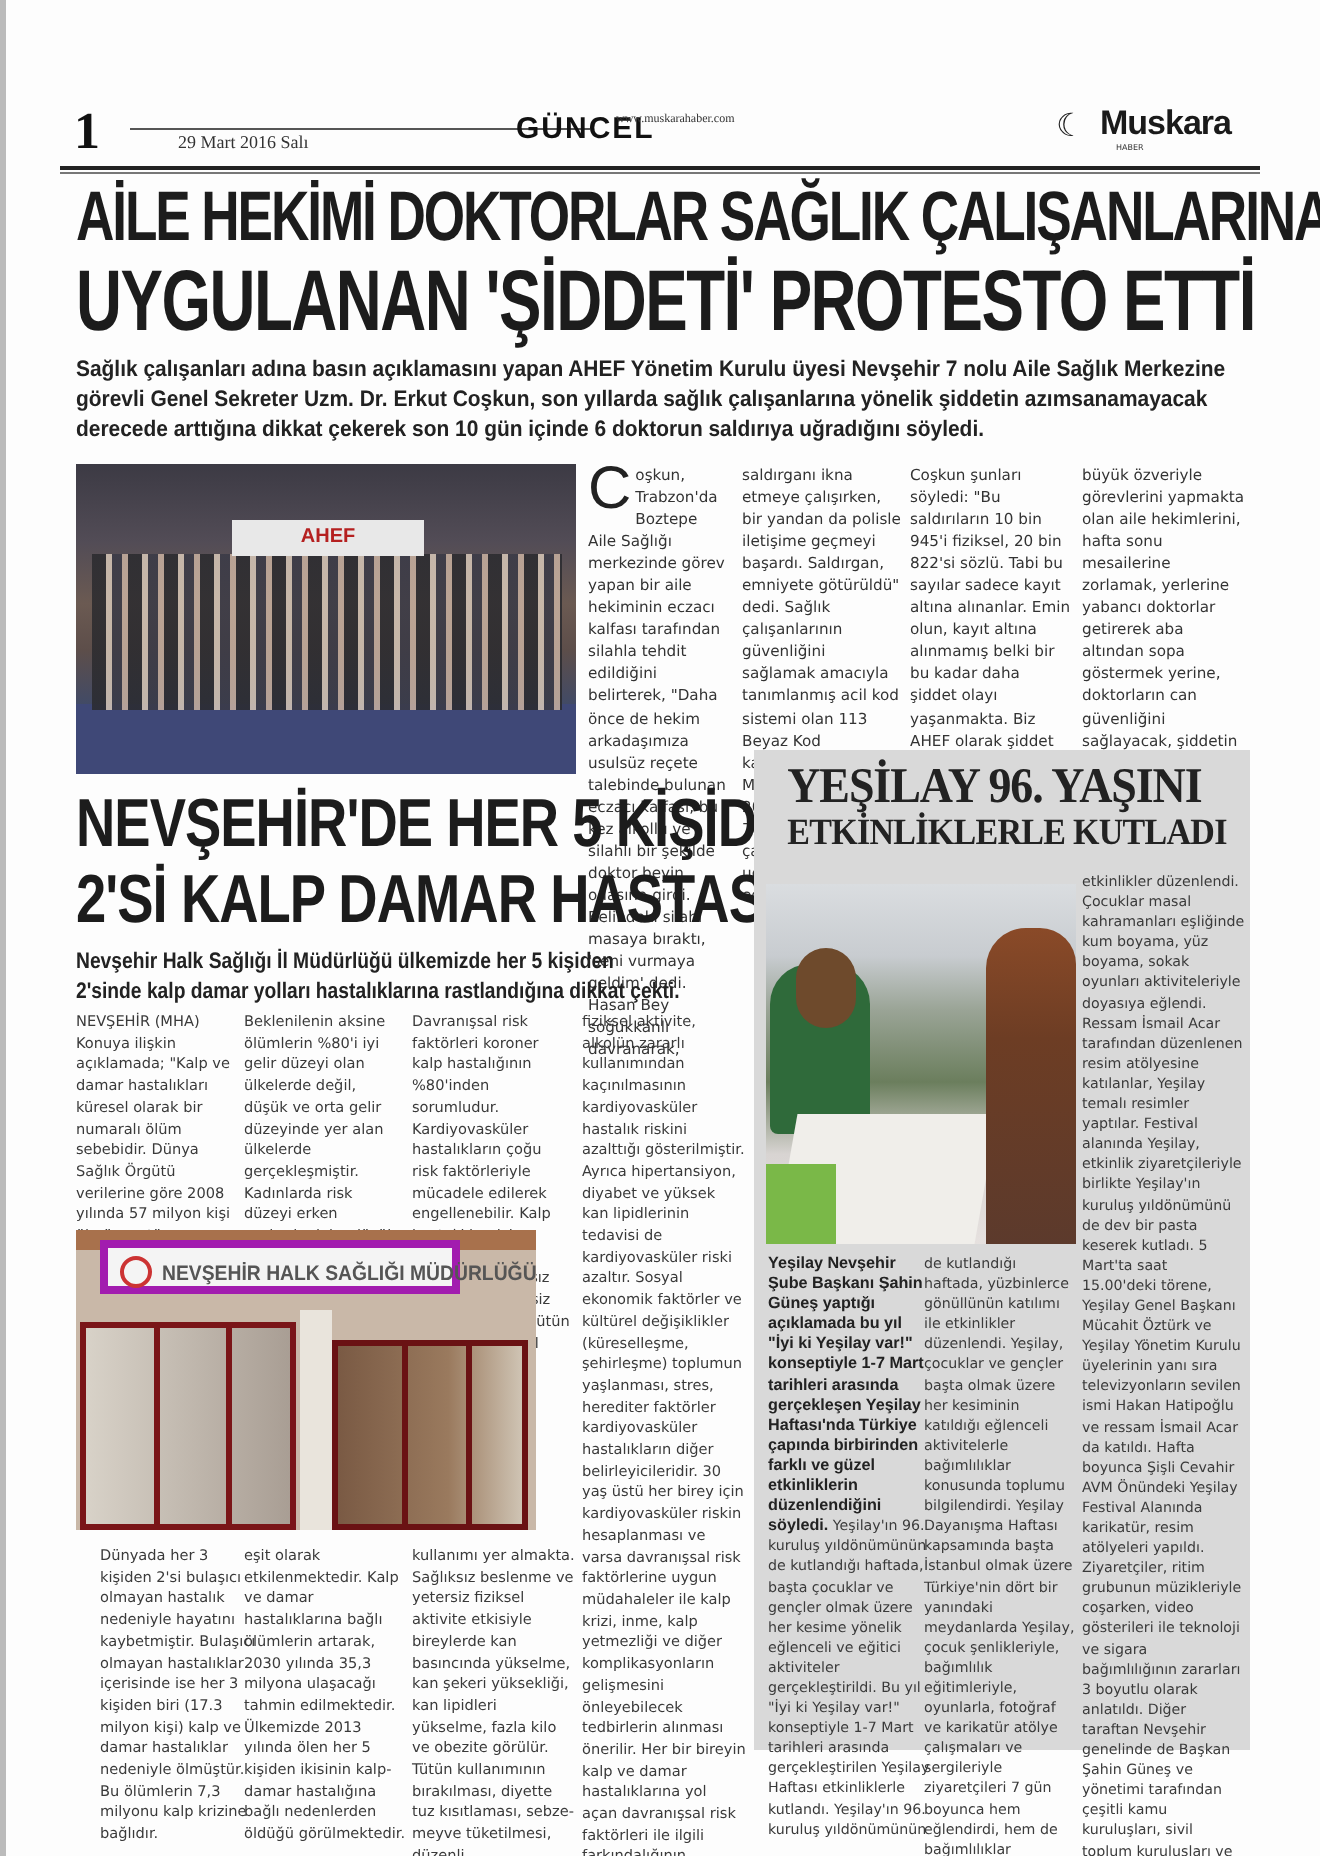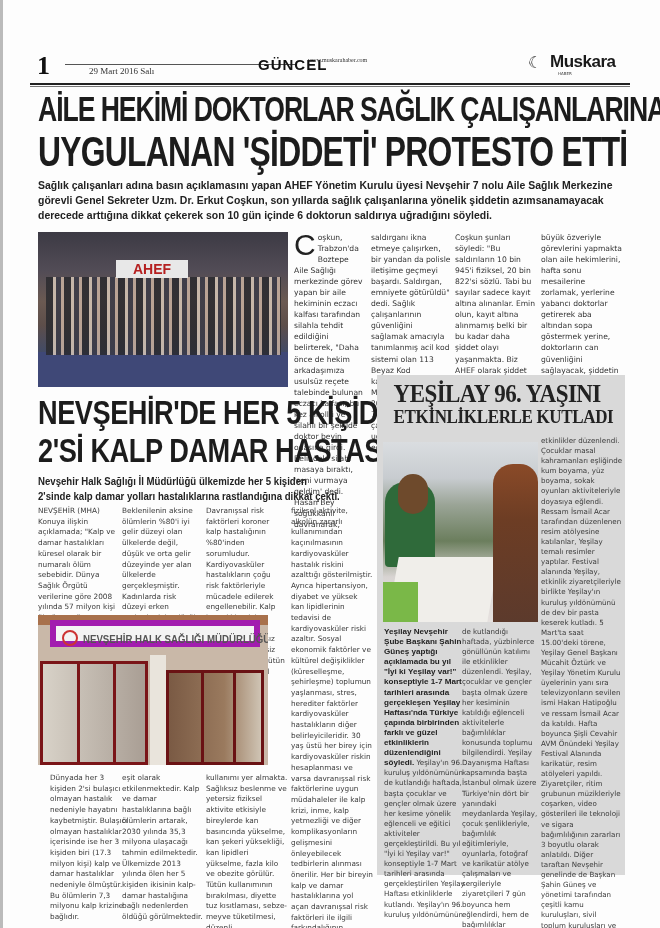--- a/index.html
+++ b/index.html
@@ -22,39 +22,39 @@
   .hrule-thin { position: absolute; left: 30px; top: 86px; width: 600px; height: 1px; background: #777; }
 
   
   .mainhead { position: absolute; left: 38px; top: 90px; width: 590px; font-family: "Liberation Sans", sans-serif; font-weight: bold; color: #1c1c1c; text-align: center; }
   .mh1 { font-size: 35px; line-height: 38px; letter-spacing: -1.4px; transform: scaleX(0.76); transform-origin: left top; white-space: nowrap; width: 776px; text-align: left; }
   .mh2 { font-size: 43px; line-height: 46px; letter-spacing: -1px; transform: scaleX(0.74); transform-origin: left top; white-space: nowrap; width: 800px; text-align: left; }
   .mainlead { position: absolute; left: 38px; top: 178px; width: 590px; font-family: "Liberation Sans", sans-serif; font-weight: bold; font-size: 11.2px; line-height: 15px; color: #222; transform: scaleX(0.935); transform-origin: left top; width: 632px; }
 
   
   .photo1 { position: absolute; left: 38px; top: 232px; width: 250px; height: 155px; background: linear-gradient(180deg, #3c3a44 0%, #524c56 25%, #6b5a52 45%, #5d4e4a 60%, #3e4a6a 80%, #45507a 100%); overflow: hidden; }
-  .p1-banner { position: absolute; left: 78px; top: 28px; width: 72px; height: 18px; background: #e8e8e8; color: #b52020; font-weight: bold; font-size: 14px; text-align: center; line-height: 18px; font-family: "Liberation Sans", sans-serif; }
+  .p1-banner { position: absolute; left: 78px; top: 28px; width: 96px; height: 18px; background: #e8e8e8; color: #b52020; font-weight: bold; font-size: 10px; text-align: center; line-height: 18px; font-family: "Liberation Sans", sans-serif; }
   .p1-crowd { position: absolute; left: 8px; top: 45px; width: 235px; height: 78px; background: repeating-linear-gradient(90deg, #2a2a2e 0 7px, #d8c8b8 7px 10px, #3a3a46 10px 15px, #c9b1a0 15px 18px); opacity: 0.85; }
   .p1-floor { position: absolute; left: 0; top: 120px; width: 250px; height: 35px; background: #3f4877; }
 
   
   .a1col { position: absolute; top: 232px; font-family: "DejaVu Sans", sans-serif; font-size: 7.6px; line-height: 11.05px; color: #333; }
   .dropcap { float: left; font-family: "Liberation Sans", sans-serif; font-size: 30px; line-height: 26px; margin-right: 2px; color: #222; }
 
   
   .kalphead { position: absolute; left: 38px; top: 393px; font-family: "Liberation Sans", sans-serif; font-weight: bold; color: #1c1c1c; }
   .kh1, .kh2 { font-size: 34px; line-height: 38px; letter-spacing: -0.6px; transform: scaleX(0.8); transform-origin: left top; white-space: nowrap; }
   .kalplead { position: absolute; left: 38px; top: 474px; font-family: "Liberation Sans", sans-serif; font-weight: bold; font-size: 11.2px; line-height: 15px; color: #222; transform: scaleX(0.86); transform-origin: left top; white-space: nowrap; }
 
   .k-col { position: absolute; font-family: "DejaVu Sans", sans-serif; font-size: 7.3px; line-height: 10.7px; color: #3a3a3a; }
 
   
   .photo2 { position: absolute; left: 38px; top: 615px; width: 230px; height: 150px; background: #c9b8a8; overflow: hidden; }
   .p2-top { position: absolute; left: 0; top: 0; width: 230px; height: 10px; background: #a8714c; }
-  .p2-sign { position: absolute; left: 12px; top: 5px; width: 210px; height: 27px; background: #f4f4f4; border: 6px solid #a21caf; }
+  .p2-sign { position: absolute; left: 12px; top: 5px; width: 180px; height: 27px; background: #f4f4f4; border: 4px solid #a21caf; }
   .p2-sign-text { position: absolute; left: 27px; top: 7px; font-family: "Liberation Sans", sans-serif; font-weight: bold; font-size: 10.5px; color: #555; white-space: nowrap; transform: scaleX(0.92); transform-origin: left top; }
   .p2-sign-logo { position: absolute; left: 6px; top: 4px; width: 16px; height: 16px; border: 2px solid #c33; border-radius: 50%; }
   .p2-door1 { position: absolute; left: 2px; top: 46px; width: 108px; height: 104px; border: 3px solid #7a1518; background: linear-gradient(90deg, #d8d2c8, #a99e94); }
   .p2-door1 .bar { position: absolute; top: 0; width: 3px; height: 100%; background: #7a1518; }
   .p2-door2 { position: absolute; left: 128px; top: 55px; width: 98px; height: 95px; border: 3px solid #6a1214; background: linear-gradient(90deg, #7a5a44, #9a7a5e 60%, #cfc4b4); }
   .p2-door2 .bar { position: absolute; top: 0; width: 3px; height: 100%; background: #6a1214; }
   .p2-pillar { position: absolute; left: 112px; top: 40px; width: 16px; height: 110px; background: #e9e4dc; }
 
   
   .ybox { position: absolute; left: 377px; top: 375px; width: 248px; height: 500px; background: #d9d9d9; }

